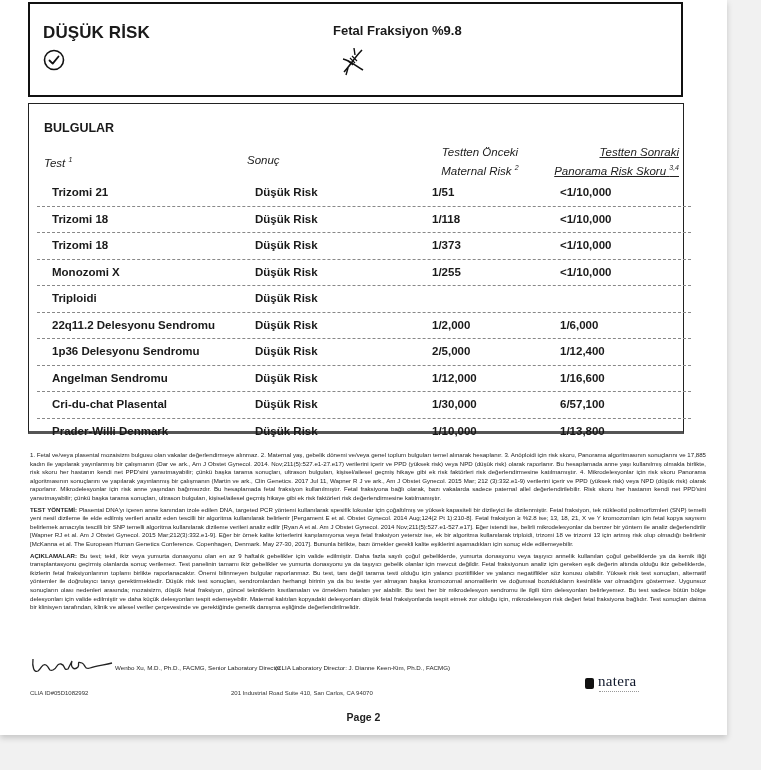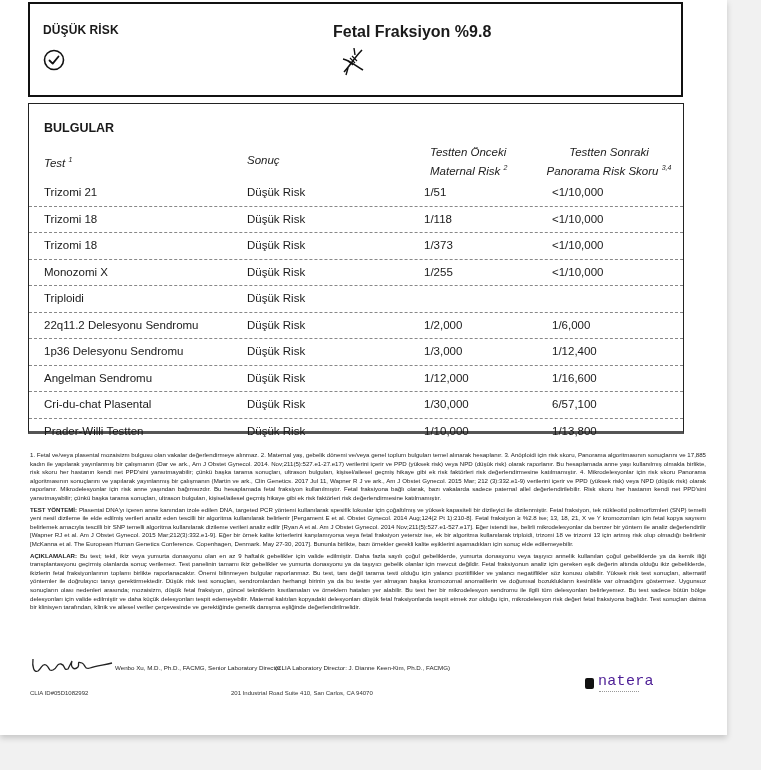--- a/index.html
+++ b/index.html
@@ -17,25 +17,25 @@
     box-shadow: 0 3px 6px rgba(0,0,0,0.18);
   }
   .summary-box {
     position: absolute; left: 28px; top: 2px;
     width: 651px; height: 91px;
     border: 2px solid #111;
     box-sizing: content-box;
   }
   .sum-title {
     position: absolute; left: 43px; top: 23px;
-    font-weight: bold; font-size: 12px; letter-spacing: 0.1px;
+    font-weight: bold; font-size: 17px; letter-spacing: 0.1px;
   }
   .sum-ff {
     position: absolute; left: 333px; top: 23px;
-    font-weight: bold; font-size: 16px;
+    font-weight: bold; font-size: 13px;
   }
   .check-icon { position: absolute; left: 43px; top: 49px; width: 22px; height: 22px; }
   .dna-icon { position: absolute; left: 340px; top: 46px; width: 26px; height: 30px; }
 
   .findings-box {
     position: absolute; left: 28px; top: 103px;
     width: 656px; height: 331px;
     border: 1.5px solid #222;
     border-bottom: 3px solid #555;
     box-sizing: border-box;
@@ -43,24 +43,24 @@
   .findings-title {
     position: absolute; left: 15px; top: 17px;
     font-weight: bold; font-size: 12.5px;
   }
   .th {
     position: absolute; font-style: italic; font-size: 11.5px; color: #222; line-height: 16px;
   }
   .th sup { font-size: 7px; }
   .th.test { left: 15px; top: 48px; }
   .th.sonuc { left: 218px; top: 48px; }
-  .th.prior { left: 401px; top: 40px; width: 120px; }
-  .th.post { left: 510px; top: 40px; width: 140px; text-align: center; }
-
-  .rows { position: absolute; left: 0; top: 76px; width: 100%; }
+  .th.prior { left: 391px; top: 40px; width: 120px; text-align: center; }
+  .th.post { left: 510px; top: 40px; width: 140px; text-align: right; text-decoration: underline; }
+
+  .rows { position: absolute; left: 8px; top: 76px; width: 100%; font-weight: bold; }
   .row {
     position: relative; height: 25.5px;
     border-bottom: 1px dashed #888;
     font-size: 11.5px;
   }
   .row:last-child { border-bottom: none; }
   .row span { position: absolute; top: 6px; white-space: nowrap; }
   .c-test { left: 15px; }
   .c-res { left: 218px; }
   .c-prior { left: 395px; width: 90px; }
@@ -79,21 +79,21 @@
     font-size: 6.2px; color: #222;
   }
   .sig-scribble { position: absolute; left: 0; top: 0; width: 84px; height: 22px; }
   .sig-text { position: absolute; left: 85px; top: 9px; }
   .sig-clia { position: absolute; left: 245px; top: 9px; }
 
   .footer-clia { position: absolute; left: 30px; top: 690px; font-size: 6px; color: #333; }
   .footer-addr { position: absolute; left: 231px; top: 690px; font-size: 6px; color: #333; }
   .logo { position: absolute; left: 585px; top: 675px; width: 80px; height: 24px; }
   .logo-mark { position: absolute; left: 0; top: 3px; width: 9px; height: 11px; background: #111; border-radius: 2px; }
-  .logo-text { position: absolute; left: 13px; top: -2px; font-size: 15px; color: #4c1d95; letter-spacing: 0.3px; font-family: Liberation Mono, monospace; font-weight: normal; }
+  .logo-text { position: absolute; left: 13px; top: -2px; font-size: 15px; color: #0f172a; letter-spacing: 0.3px; font-family: Liberation Serif, serif; font-weight: normal; }
   .logo-sub { position: absolute; left: 14px; top: 16px; width: 40px; height: 2px; border-top: 1px dotted #999; }
   .page-num { position: absolute; left: 0; width: 727px; top: 711px; text-align: center; font-size: 10.5px; font-weight: bold; color: #222; }
 </style>
 </head>
 <body>
 
 <div class="page">
 
   <div class="summary-box"></div>
   <div class="sum-title">DÜŞÜK RİSK</div>
@@ -157,37 +157,37 @@
         </div>
       <div class="row">
           <span class="c-test">22q11.2 Delesyonu Sendromu</span>
           <span class="c-res">Düşük Risk</span>
           <span class="c-prior">1/2,000</span>
           <span class="c-post">1/6,000</span>
         </div>
       <div class="row">
           <span class="c-test">1p36 Delesyonu Sendromu</span>
           <span class="c-res">Düşük Risk</span>
-          <span class="c-prior">1/3,000</span>
+          <span class="c-prior">2/5,000</span>
           <span class="c-post">1/12,400</span>
         </div>
       <div class="row">
           <span class="c-test">Angelman Sendromu</span>
           <span class="c-res">Düşük Risk</span>
           <span class="c-prior">1/12,000</span>
           <span class="c-post">1/16,600</span>
         </div>
       <div class="row">
           <span class="c-test">Cri-du-chat Plasental</span>
           <span class="c-res">Düşük Risk</span>
           <span class="c-prior">1/30,000</span>
           <span class="c-post">6/57,100</span>
         </div>
       <div class="row">
-          <span class="c-test">Prader-Willi Testten</span>
+          <span class="c-test">Prader-Willi Denmark</span>
           <span class="c-res">Düşük Risk</span>
           <span class="c-prior">1/10,000</span>
           <span class="c-post">1/13,800</span>
         </div>
     </div>
   </div>
 
   <div class="notes">
     <p>1. Fetal ve/veya plasental mozaisizm bulgusu olan vakalar değerlendirmeye alınmaz.   2. Maternal yaş, gebelik dönemi ve/veya genel toplum bulguları temel alınarak hesaplanır.   3. Anöploidi için risk skoru, Panorama algoritmasının sonuçlarını ve 17,885 kadın ile yapılarak yayınlanmış bir çalışmanın (Dar ve ark., Am J Obstet Gynecol. 2014. Nov;211(5):527.e1-27.e17) verilerini içerir ve PPD (yüksek risk) veya NPD (düşük risk) olarak raporlanır. Bu hesaplamada anne yaşı kullanılmış olmakla birlikte, risk skoru her hastanın kendi net PPD'sini yansıtmayabilir; çünkü başka tarama sonuçları, ultrason bulguları, kişisel/ailesel geçmiş hikaye gibi ek risk faktörleri risk değerlendirmesine katılmamıştır. 4. Mikrodelesyonlar için risk skoru Panorama algoritmasının sonuçlarını ve yapılarak yayınlanmış bir çalışmanın (Martin ve ark., Clin Genetics. 2017 Jul 11, Wapner R J ve ark., Am J Obstet Gynecol. 2015 Mar; 212 (3):332.e1-9) verilerini içerir ve PPD (yüksek risk) veya NPD (düşük risk) olarak raporlanır. Mikrodelesyonlar için risk anne yaşından bağımsızdır. Bu hesaplamada fetal fraksiyon kullanılmıştır. Fetal fraksiyona bağlı olarak, bazı vakalarda sadece paternal allel değerlendirilebilir. Risk skoru her hastanın kendi net PPD'sini yansıtmayabilir; çünkü başka tarama sonuçları, ultrason bulguları, kişisel/ailesel geçmiş hikaye gibi ek risk faktörleri risk değerlendirmesine katılmamıştır.</p>
     <p><b>TEST YÖNTEMİ:</b> <span>Plasental DNA'yı içeren anne kanından izole edilen DNA, targeted PCR yöntemi kullanılarak spesifik lokuslar için çoğaltılmış ve yüksek kapasiteli bir dizileyici ile dizilenmiştir. Fetal fraksiyon, tek nükleotid polimorfizmleri (SNP) temelli yeni nesil dizileme ile elde edilmiş verileri analiz eden tescilli bir algoritma kullanılarak belirlenir [Pergament E et al. Obstet Gynecol. 2014 Aug;124(2 Pt 1):210-8]. Fetal fraksiyon ≥ %2.8 ise; 13, 18, 21, X ve Y kromozomları için fetal kopya sayısını belirlemek amacıyla tescilli bir SNP temelli algoritma kullanılarak dizileme verileri analiz edilir [Ryan A et al. Am J Obstet Gynecol. 2014 Nov;211(5):527.e1-527.e17]. Eğer istendi ise, belirli mikrodelesyonlar da benzer bir yöntem ile analiz değerlendirilir [Wapner RJ et al. Am J Obstet Gynecol. 2015 Mar;212(3):332.e1-9]. Eğer bir örnek kalite kriterlerini karşılamıyorsa veya fetal fraksiyon yetersiz ise, ek bir algoritma kullanılarak triploidi, trizomi 18 ve trizomi 13 için artmış risk olup olmadığı belirlenir [McKanna et al. The European Human Genetics Conference. Copenhagen, Denmark. May 27-30, 2017]. Bununla birlikte, bazı örnekler gerekli kalite eşiklerini aşamadıkları için sonuç elde edilemeyebilir.</span></p>
@@ -202,13 +202,14 @@
     <span class="sig-clia">(CLIA Laboratory Director: J. Dianne Keen-Kim, Ph.D., FACMG)</span>
   </div>
 
   <div class="footer-clia">CLIA ID#05D1082992</div>
   <div class="footer-addr">201 Industrial Road Suite 410, San Carlos, CA 94070</div>
   <div class="logo">
     <div class="logo-mark"></div>
     <div class="logo-text">natera</div>
     <div class="logo-sub"></div>
   </div>
+  <div class="page-num">Page 2</div>
 </div>
 
 </body></html>

